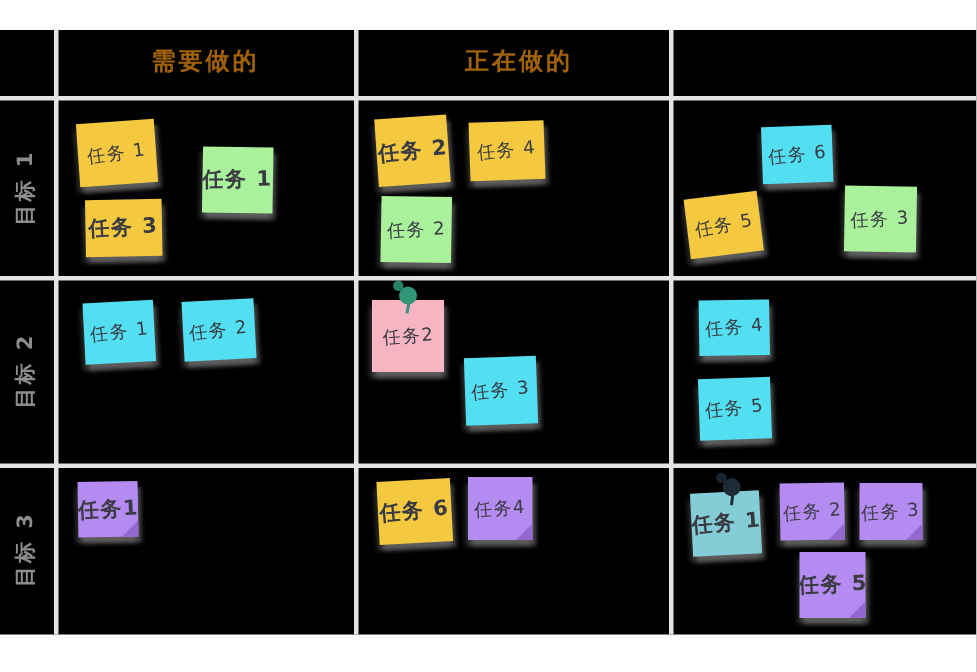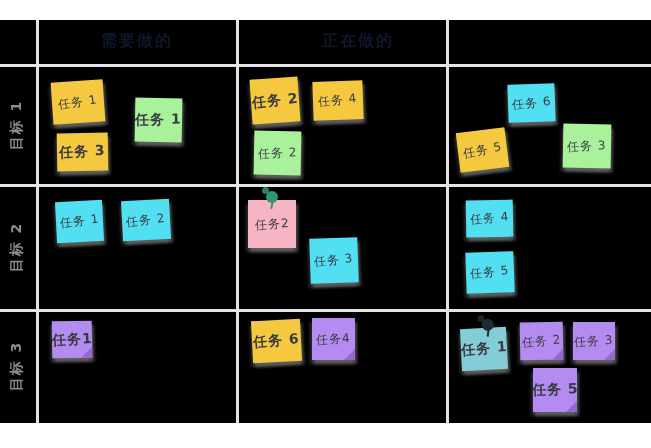--- a/index.html
+++ b/index.html
@@ -5,21 +5,21 @@
   html,body{margin:0;padding:0;background:#ffffff;}
   .board{
     position:relative;width:651px;height:448px;background:#ffffff;overflow:hidden;
     font-family:"DejaVu Sans","Liberation Sans",sans-serif;
   }
   .table{position:absolute;left:0;top:20px;width:651px;height:403px;background:#000000;}
   .vline{position:absolute;top:0;width:3px;height:403px;background:#e4e4e4;}
   .hline{position:absolute;left:0;width:651px;height:3px;background:#e4e4e4;}
   .col-header{
     position:absolute;top:31px;transform:translateX(-50%);
-    color:#0f172a;font-weight:bold;font-size:16px;letter-spacing:2px;white-space:nowrap;
+    color:#a16207;font-weight:bold;font-size:16px;letter-spacing:2px;white-space:nowrap;
   }
   .row-header{
     position:absolute;left:17px;color:#8c8c8c;font-weight:bold;font-size:14px;
     letter-spacing:2px;white-space:nowrap;
     transform:translate(-50%,-50%) rotate(-90deg);
   }
   .note{
     position:absolute;display:flex;align-items:center;justify-content:center;
     color:#3a3a42;font-size:12px;letter-spacing:1px;white-space:nowrap;
     box-shadow:2px 4px 3px rgba(145,145,145,0.5), -2px 4px 3px rgba(120,120,120,0.35);
@@ -138,19 +138,19 @@
     </div>
     <div class="note c-purple fold" style="left:573px;top:302px;width:42px;height:38px">
       <span class="txt">任务 3</span>
     </div>
     <div class="note c-purple bold fold" style="left:533px;top:348px;width:44px;height:44px">
       <span class="txt">任务 5</span>
     </div>
   </div>
 
   <div class="col-header" style="left:137px">需要做的</div>
-  <div class="col-header" style="left:358px">正在做的</div>
+  <div class="col-header" style="left:346px">正在做的</div>
 
   <div class="row-header" style="top:125px">目标 1</div>
   <div class="row-header" style="top:247px">目标 2</div>
   <div class="row-header" style="top:366px">目标 3</div>
 
 </div>
 
 </body></html>

